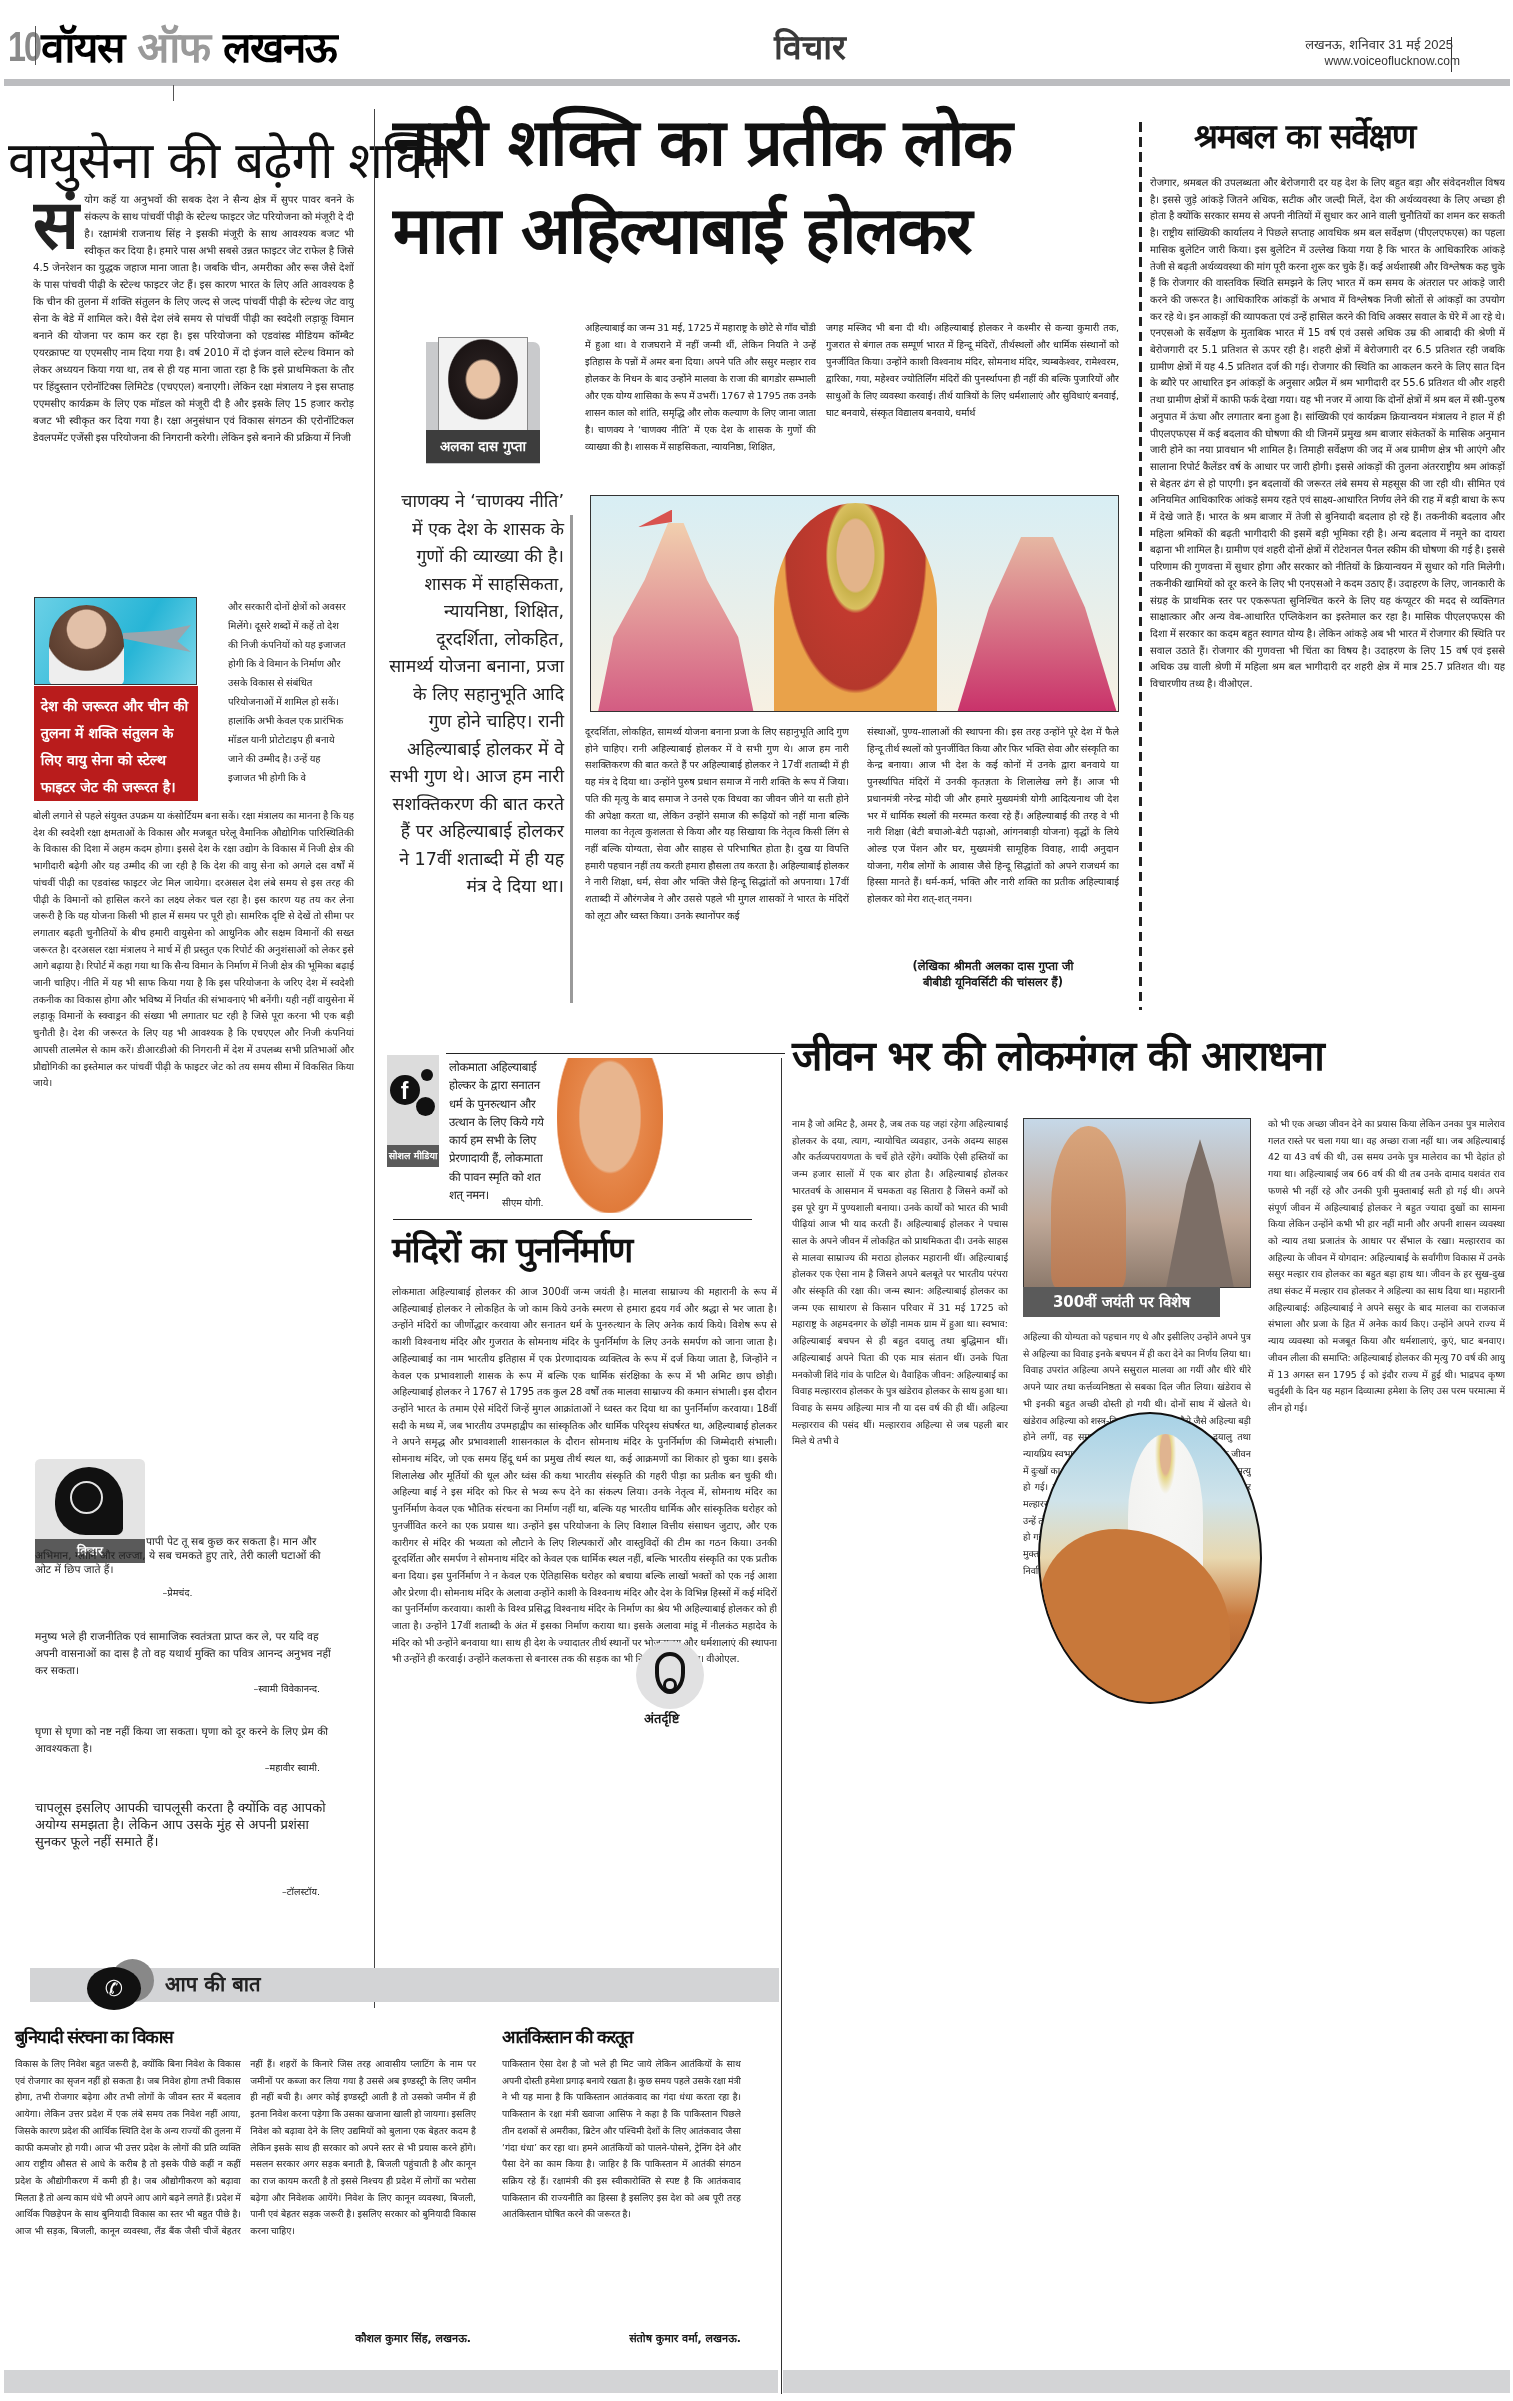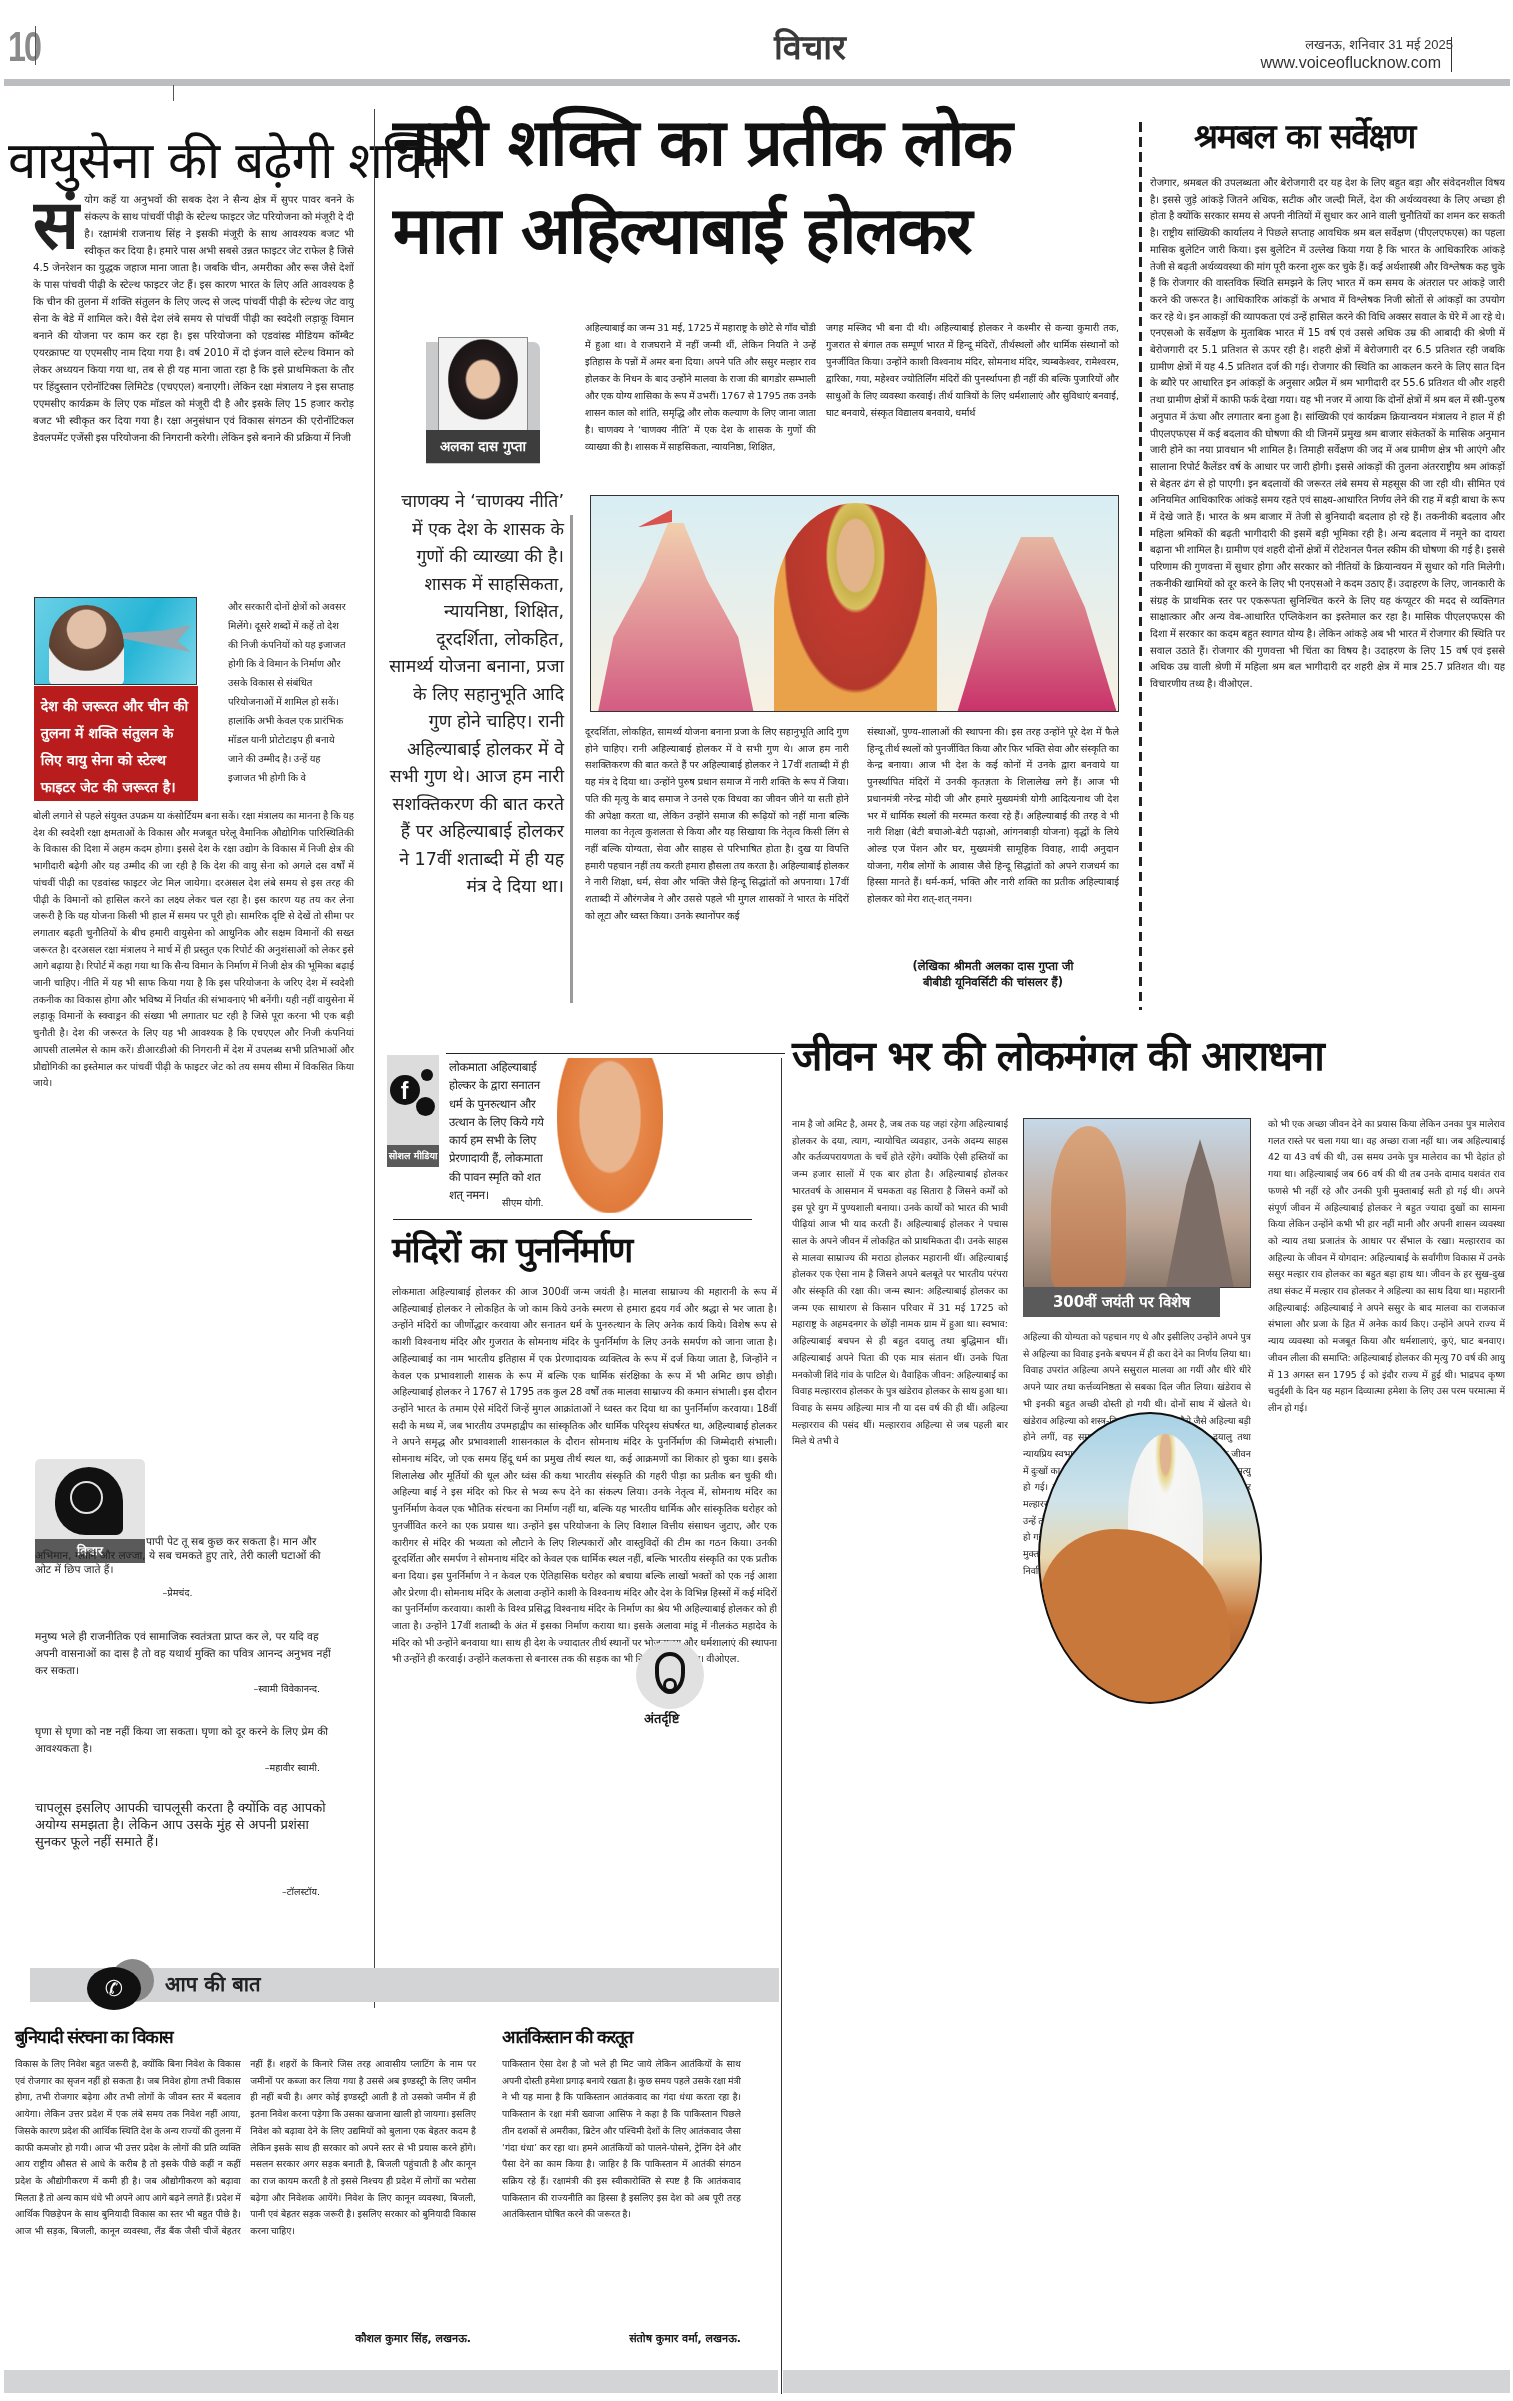--- a/index.html
+++ b/index.html
@@ -22,24 +22,29 @@
 .byline{font-weight:700;text-align:right;font-size:11px}
 .gray-strip{background:#d3d4d6}
 .dropcap{font-size:68px;font-weight:700;line-height:61px;float:left;margin-right:5.4px;margin-top:2.7px}
 </style>
 </head>
 <body>
 
 <div class="abs" style="left:8.1px;top:26px;width:746px;height:47px;">
   <span class="abs masthead-num" style="left:0;top:-4.1px;">10</span>
   <div class="abs" style="left:27px;top:0;width:1.4px;height:39px;background:#555"></div>
+  <div class="abs masthead-title" style="left:33px;top:-9.5px;white-space:nowrap">
+    <span>वॉयस</span>
+    <span class="gr">ऑफ</span>
+    <span>लखनऊ</span>
+  </div>
 </div>
 <div class="abs section-lbl" style="left:774px;top:23px;">विचार</div>
 <div class="abs date" style="right:61px;top:35px;">लखनऊ, शनिवार 31 मई 2025</div>
-<div class="abs date" style="right:73px;top:54px;font-size:16px">www.voiceoflucknow.com</div>
+<div class="abs date" style="right:54px;top:54px;font-size:12px">www.voiceoflucknow.com</div>
 <div class="abs" style="left:1451px;top:37px;width:1.4px;height:35px;background:#333"></div>
 <div class="abs hdr-bar" style="left:4.1px;top:79px;width:1506px;"></div>
 <div class="abs" style="left:173px;top:85px;width:0.7px;height:16.3px;background:#555"></div>
 
 <div class="abs h-light" style="left:8.1px;top:123px;font-size:51px;white-space:nowrap;">वायुसेना की बढ़ेगी शक्ति</div>
 <div class="abs txt" style="left:33px;top:191px;width:321px;height:412px;font-size:10.2px;line-height:17px">
   <span class="dropcap">सं</span>
   <span>योग कहें या अनुभवों की सबक देश ने सैन्य क्षेत्र में सुपर पावर बनने के संकल्प के साथ पांचवीं पीढ़ी के स्टेल्थ फाइटर जेट परियोजना को मंजूरी दे दी है। रक्षामंत्री राजनाथ सिंह ने इसकी मंजूरी के साथ आवश्यक बजट भी स्वीकृत कर दिया है। हमारे पास अभी सबसे उन्नत फाइटर जेट राफेल है जिसे 4.5 जेनरेशन का युद्धक जहाज माना जाता है। जबकि चीन, अमरीका और रूस जैसे देशों के पास पांचवी पीढ़ी के स्टेल्थ फाइटर जेट हैं। इस कारण भारत के लिए अति आवश्यक है कि चीन की तुलना में शक्ति संतुलन के लिए जल्द से जल्द पांचवीं पीढ़ी के स्टेल्थ जेट वायु सेना के बेडे में शामिल करे। वैसे देश लंबे समय से पांचवीं पीढ़ी का स्वदेशी लड़ाकू विमान बनाने की योजना पर काम कर रहा है। इस परियोजना को एडवांस्ड मीडियम कॉम्बैट एयरक्राफ्ट या एएमसीए नाम दिया गया है। वर्ष 2010 में दो इंजन वाले स्टेल्थ विमान को लेकर अध्ययन किया गया था, तब से ही यह माना जाता रहा है कि इसे प्राथमिकता के तौर पर हिंदुस्तान एरोनॉटिक्स लिमिटेड (एचएएल) बनाएगी। लेकिन रक्षा मंत्रालय ने इस सप्ताह एएमसीए कार्यक्रम के लिए एक मॉडल को मंजूरी दी है और इसके लिए 15 हजार करोड़ बजट भी स्वीकृत कर दिया गया है। रक्षा अनुसंधान एवं विकास संगठन की एरोनॉटिकल डेवलपमेंट एजेंसी इस परियोजना की निगरानी करेगी। लेकिन इसे बनाने की प्रक्रिया में निजी</span>
 </div>
 <div class="abs pic" style="left:34px;top:597px;width:163px;height:88px;background:linear-gradient(120deg,#6ad0e6,#27b5d6 60%,#7fd8ea);">

